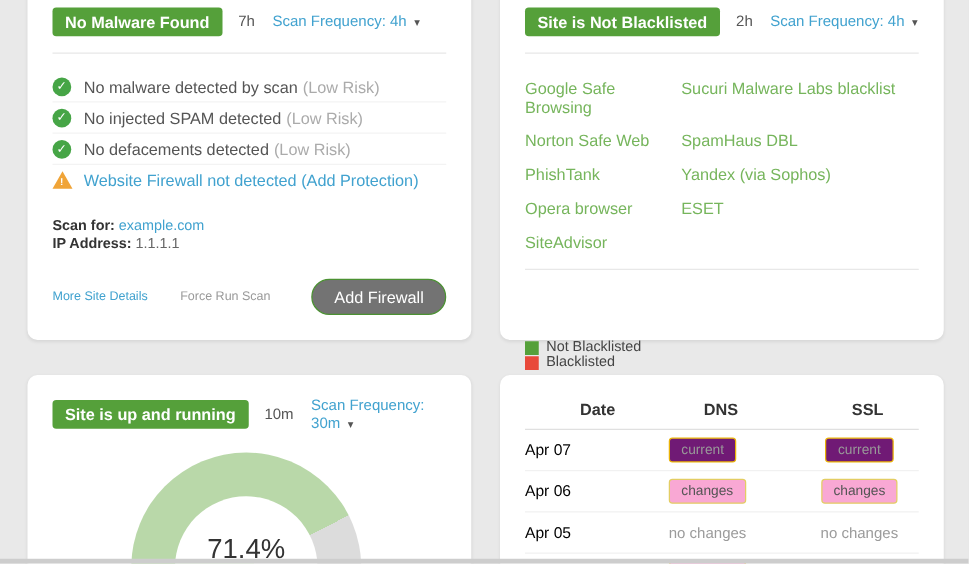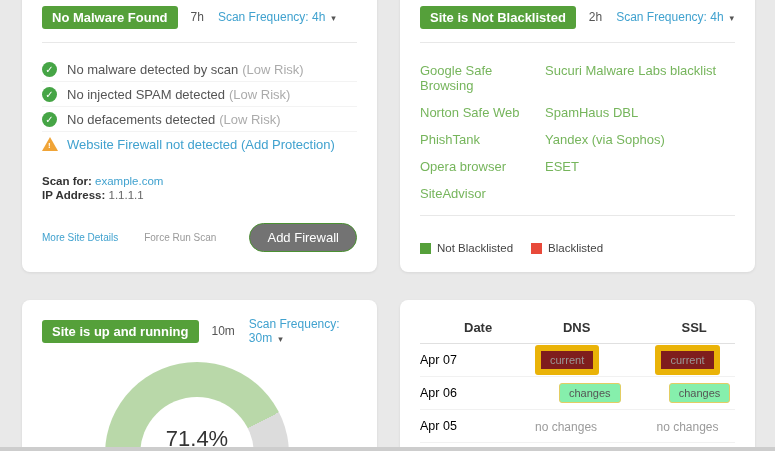--- a/index.html
+++ b/index.html
@@ -42,21 +42,21 @@
   .card-footer { margin-top:21px; display:flex; align-items:center; }
   .footer-link { font-size:10px; color:#41a2cf; margin-right:26px; text-decoration:none; cursor:pointer; }
   .footer-link.muted { color:#9a9a9a; }
   .btn { margin-left:auto; background:#737373; border:1px solid #4b9132; color:#fff;
          font-size:13px; padding:6px 17px; border-radius:15px; cursor:pointer; font-family:inherit; }
 
   
   .services { margin-top:20px; display:grid; grid-template-columns:125px auto; row-gap:12px; font-size:13px; }
   .service-link { color:#76b55c; text-decoration:none; cursor:pointer; }
   .bl-divider { margin-top:14px; border-top:1px solid #e8e8e8; }
-  .legend { margin-top:26px; display:flex; align-items:flex-start; font-size:11.5px; color:#444; }
+  .legend { margin-top:56px; display:flex; align-items:flex-start; font-size:11.5px; color:#444;flex-direction:column; }
   .legend-item { display:flex; align-items:center; margin-right:18px; }
   .sq { width:11px; height:11px; display:inline-block; margin-right:6px; }
 
   
   .donut-wrap { position:absolute; left:83px; top:62px; width:184px; height:184px; }
   .donut { position:relative; width:184px; height:184px; border-radius:50%; }
   .donut::after { content:""; position:absolute; left:35px; top:35px; right:35px; bottom:35px;
                   background:#fff; border-radius:50%; }
   .donut-label { position:absolute; left:0; right:0; top:64px; text-align:center;
                  font-size:22px; color:#333; z-index:2; }
@@ -64,22 +64,22 @@
   
   .tbl-head { display:flex; font-size:13px; font-weight:bold; color:#333; margin-bottom:8px;padding-left:44px; }
   .col-date { width:115px; text-align:left; }
   .col-dns  { width:105px; }
   .col-ssl  { width:95px;  text-align:center; }
   .tbl-divider { border-top:1px solid #e0e0e0; }
   .tbl-row { display:flex; align-items:center; height:32px; border-bottom:1px solid #f1f1f1; }
   .tbl-row.partial { border-bottom:none; height:auto; padding-top:6px; align-items:flex-start; }
   .cell-date { width:115px; font-size:12.5px; color:#000000; }
   .pill { display:inline-block; font-size:11px; padding:3px 9px; border-radius:3px; }
-  .pill-current { background:#7f1d1d; border:6px solid #eab308; color:#999; }
-  .pill-changes { background:#86efac; border:1px solid #e3cd63; color:#555;margin-left:24px; }
+  .pill-current { background:#701a75; border:1px solid #eab308; color:#999; }
+  .pill-changes { background:#f9a8d4; border:1px solid #e3cd63; color:#555; }
   .plain { color:#9b9b9b; font-size:12px; }
 
   .window-edge { position:absolute; left:0; top:447px; width:775px; height:4px;
                  background:#cdcdcd; z-index:10; }
 </style>
 </head>
 <body>
 
 <div class="viewport">
 

